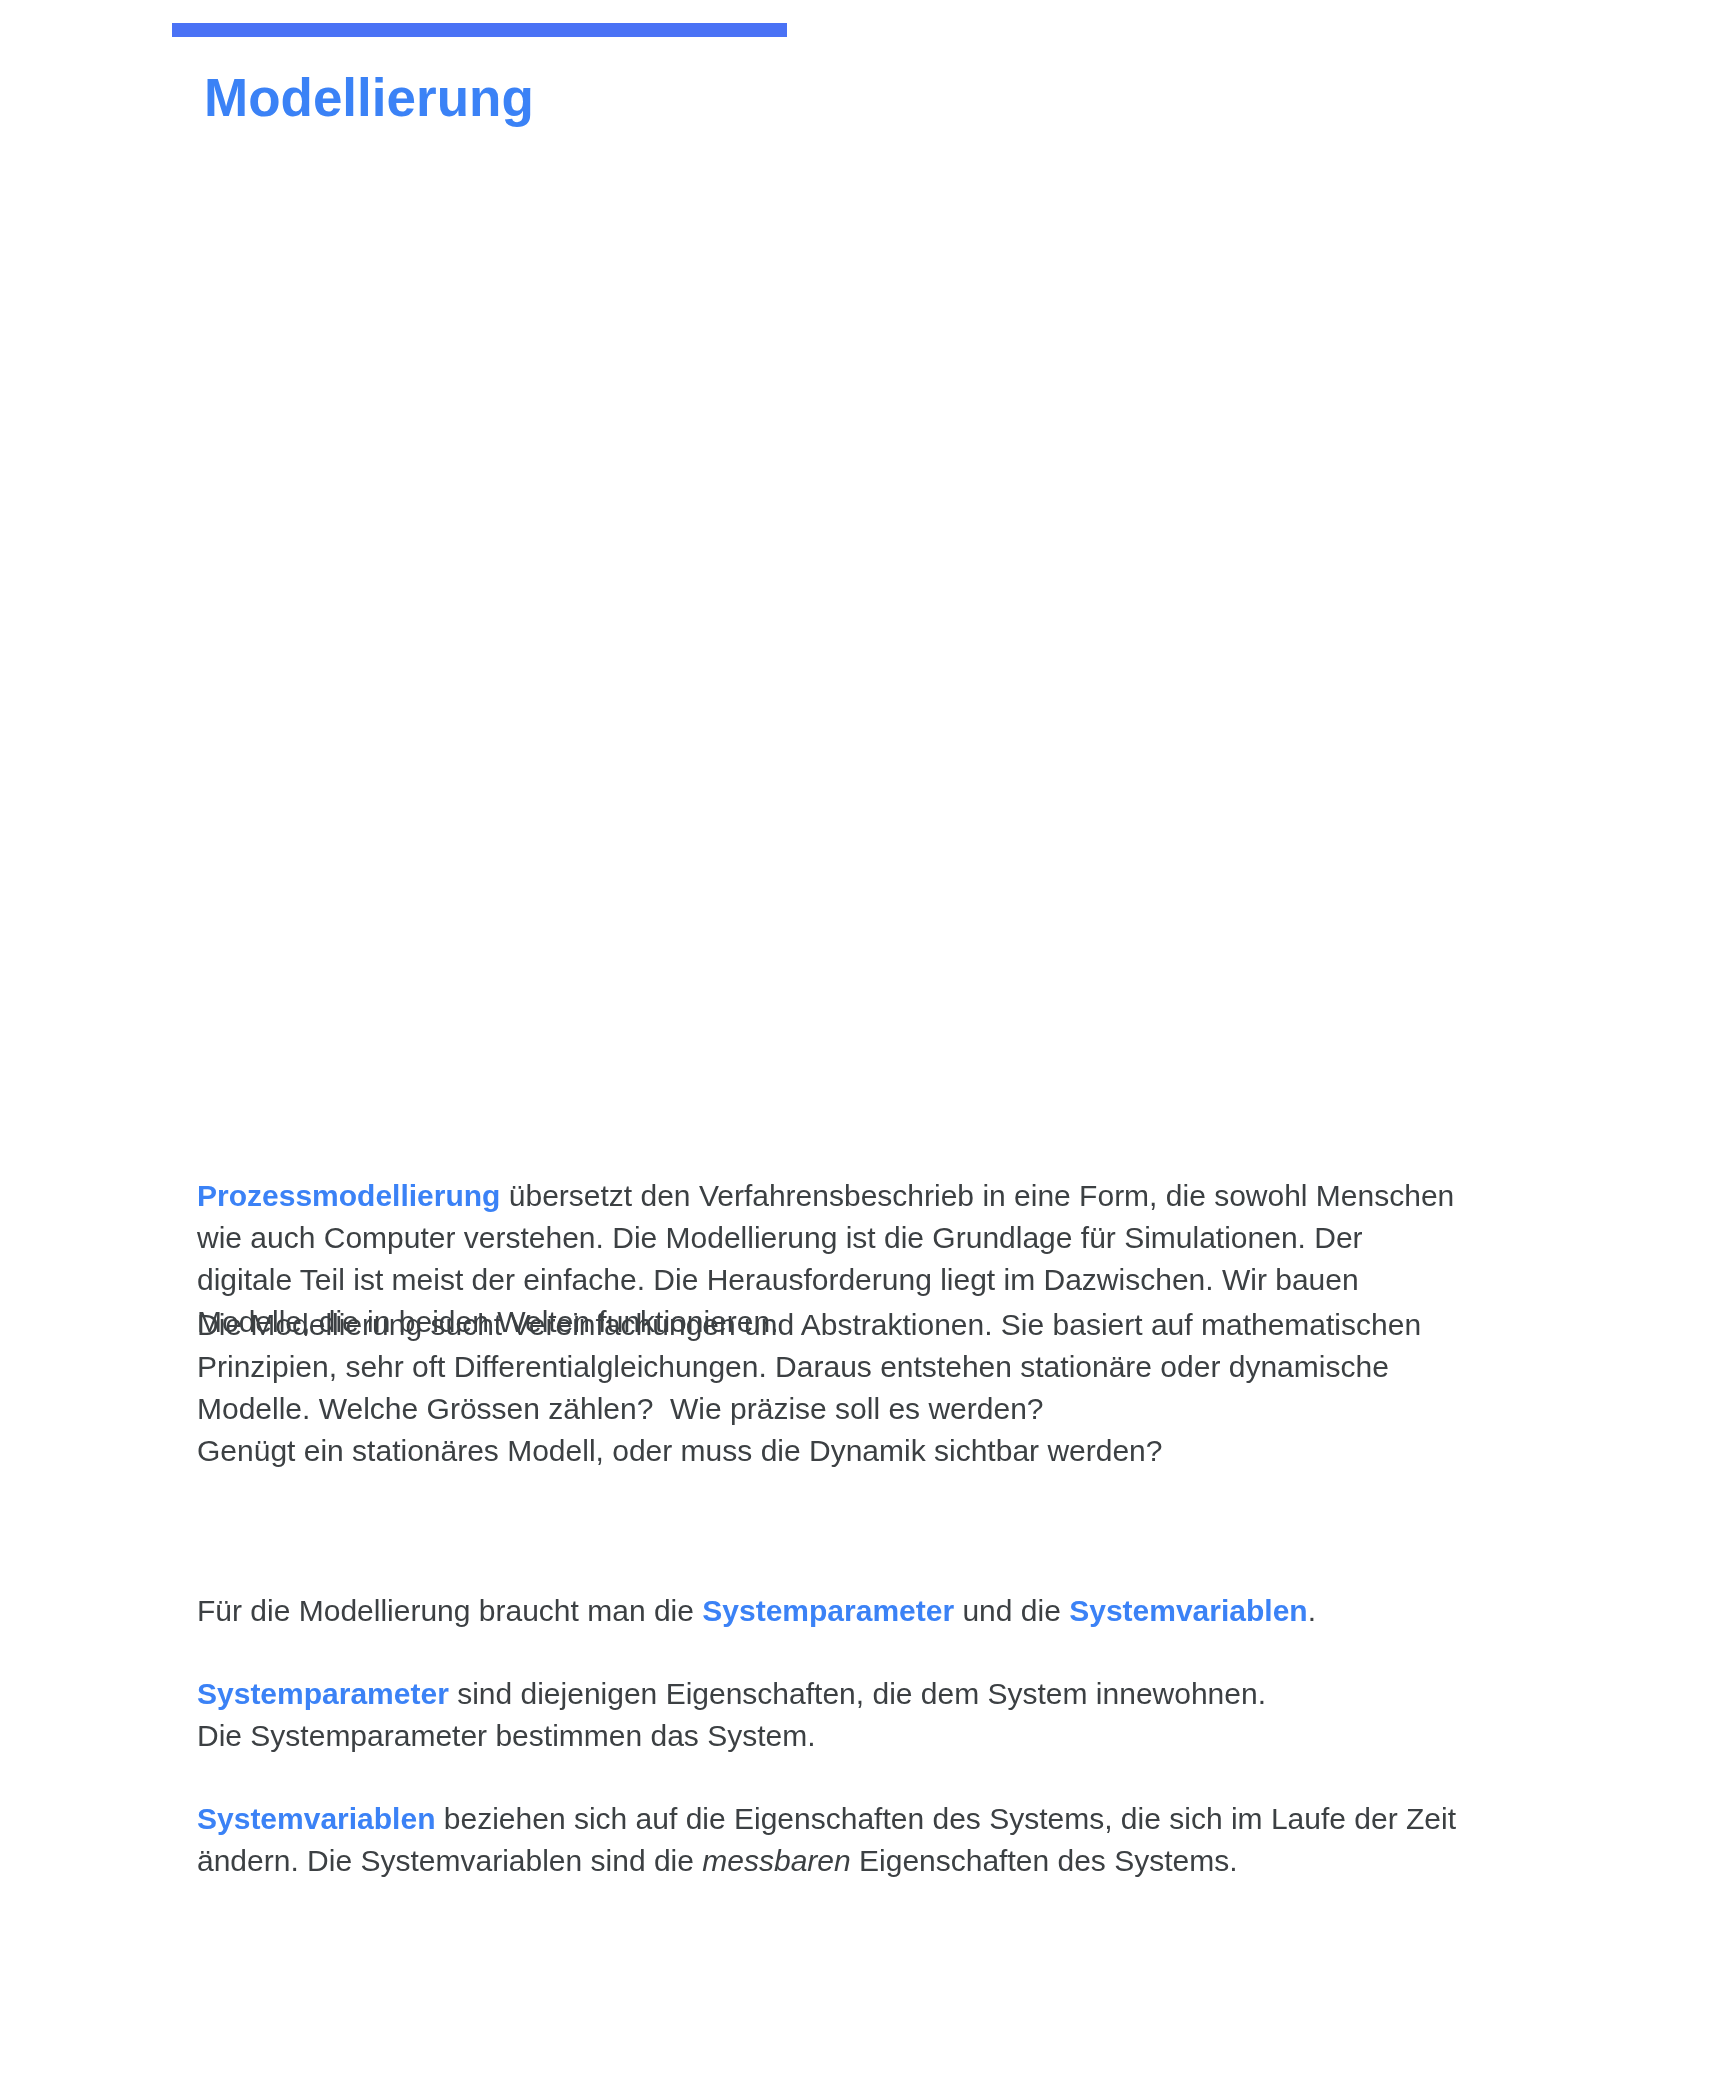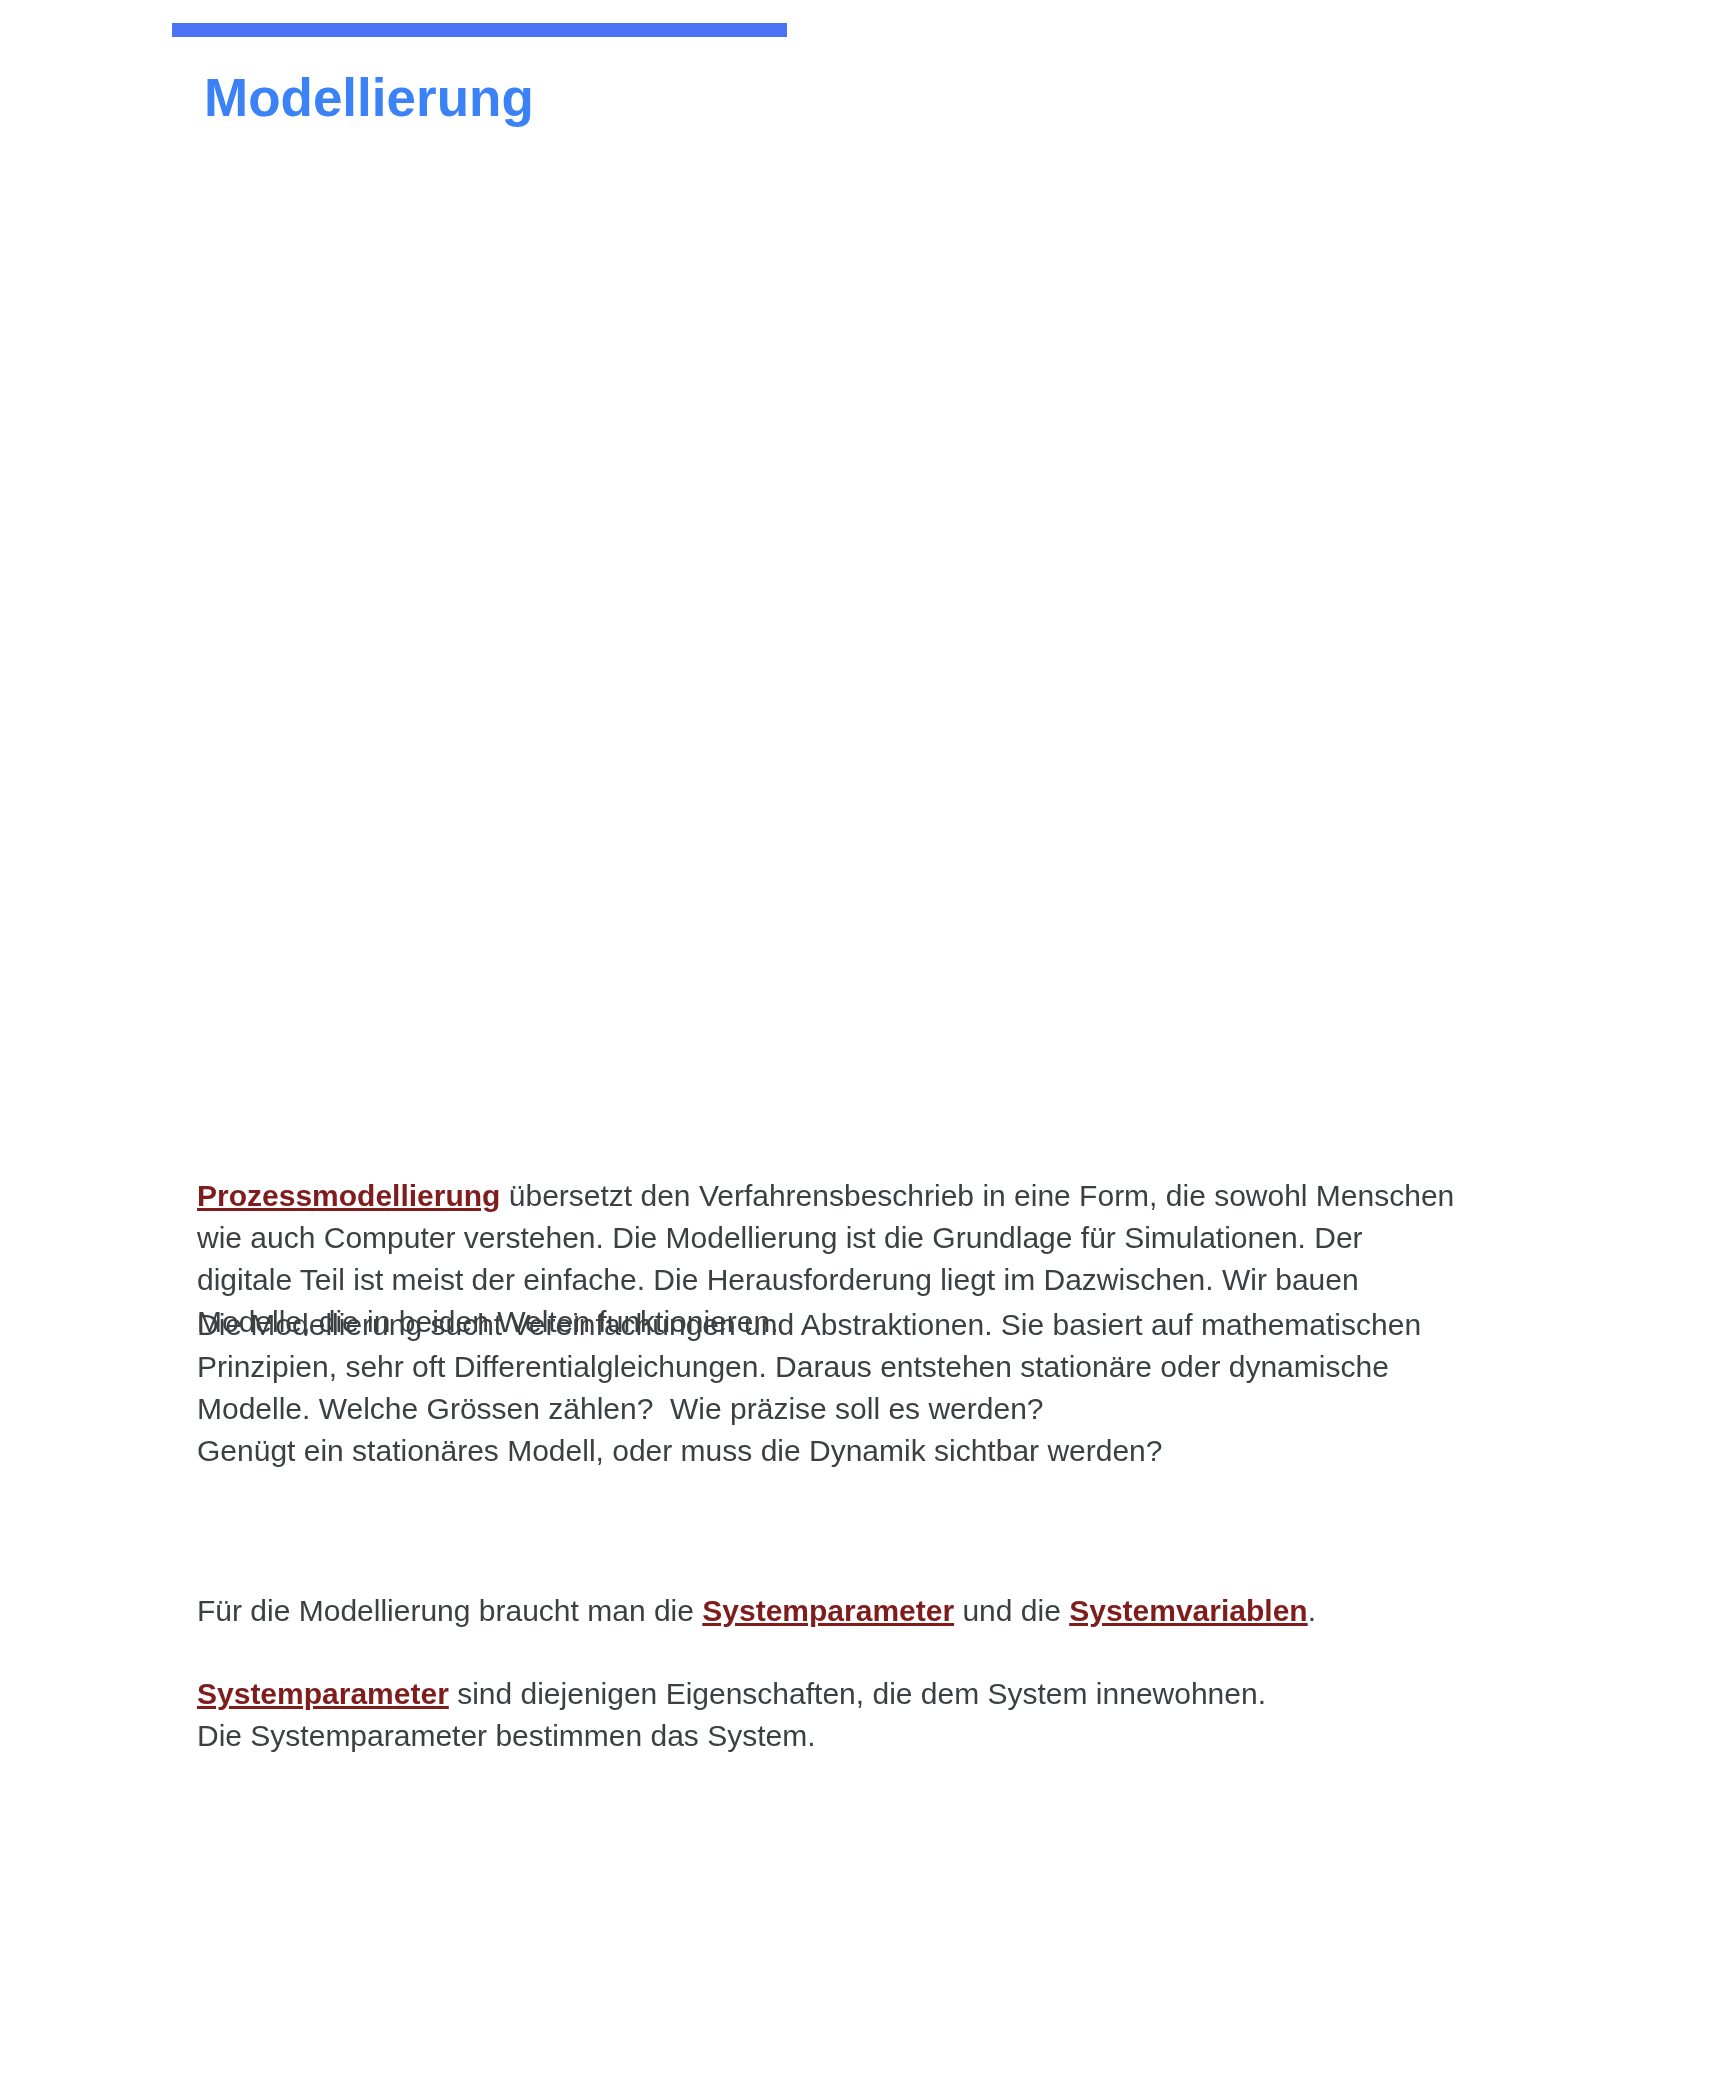--- a/index.html
+++ b/index.html
@@ -32,36 +32,37 @@
   
   .para {
     position: absolute;
     left: 197px;
     font-size: 30px;
     line-height: 42px;
     color: #3c4043;
     white-space: pre-wrap;
     width: 1447px;
   }
-  .para b { font-weight: bold; color: #7f1d1d; text-decoration: underline; }
+  .para b { font-weight: bold; color: #3b82f6; }
   .para i { font-style: italic; }
   #p1 { top: 1175px; }
   #p2 { top: 1304px; }
   #p3 { top: 1590px; }
   #p4 { top: 1673px; }
   #p5 { top: 1798px; }
 </style>
 </head>
 <body>
 
 <div class="page">
 
   <div class="top-bar"></div>
 
   <h1 class="title">Modellierung</h1>
 
   <div class="para" id="p1"><b>Prozessmodellierung</b> übersetzt den Verfahrensbeschrieb in eine Form, die sowohl Menschen<br>wie auch Computer verstehen. Die Modellierung ist die Grundlage für Simulationen. Der<br>digitale Teil ist meist der einfache. Die Herausforderung liegt im Dazwischen. Wir bauen<br>Modelle, die in beiden Welten funktionieren.</div>
   <div class="para" id="p2">Die Modellierung sucht Vereinfachungen und Abstraktionen. Sie basiert auf mathematischen<br>Prinzipien, sehr oft Differentialgleichungen. Daraus entstehen stationäre oder dynamische<br>Modelle. Welche Grössen zählen?  Wie präzise soll es werden?<br>Genügt ein stationäres Modell, oder muss die Dynamik sichtbar werden?</div>
   <div class="para" id="p3">Für die Modellierung braucht man die <b>Systemparameter</b> und die <b>Systemvariablen</b>.</div>
   <div class="para" id="p4"><b>Systemparameter</b> sind diejenigen Eigenschaften, die dem System innewohnen.<br>Die Systemparameter bestimmen das System.</div>
+  <div class="para" id="p5"><b>Systemvariablen</b> beziehen sich auf die Eigenschaften des Systems, die sich im Laufe der Zeit<br>ändern. Die Systemvariablen sind die <i>messbaren</i> Eigenschaften des Systems.</div>
 
 </div>
 
 
 </body></html>

